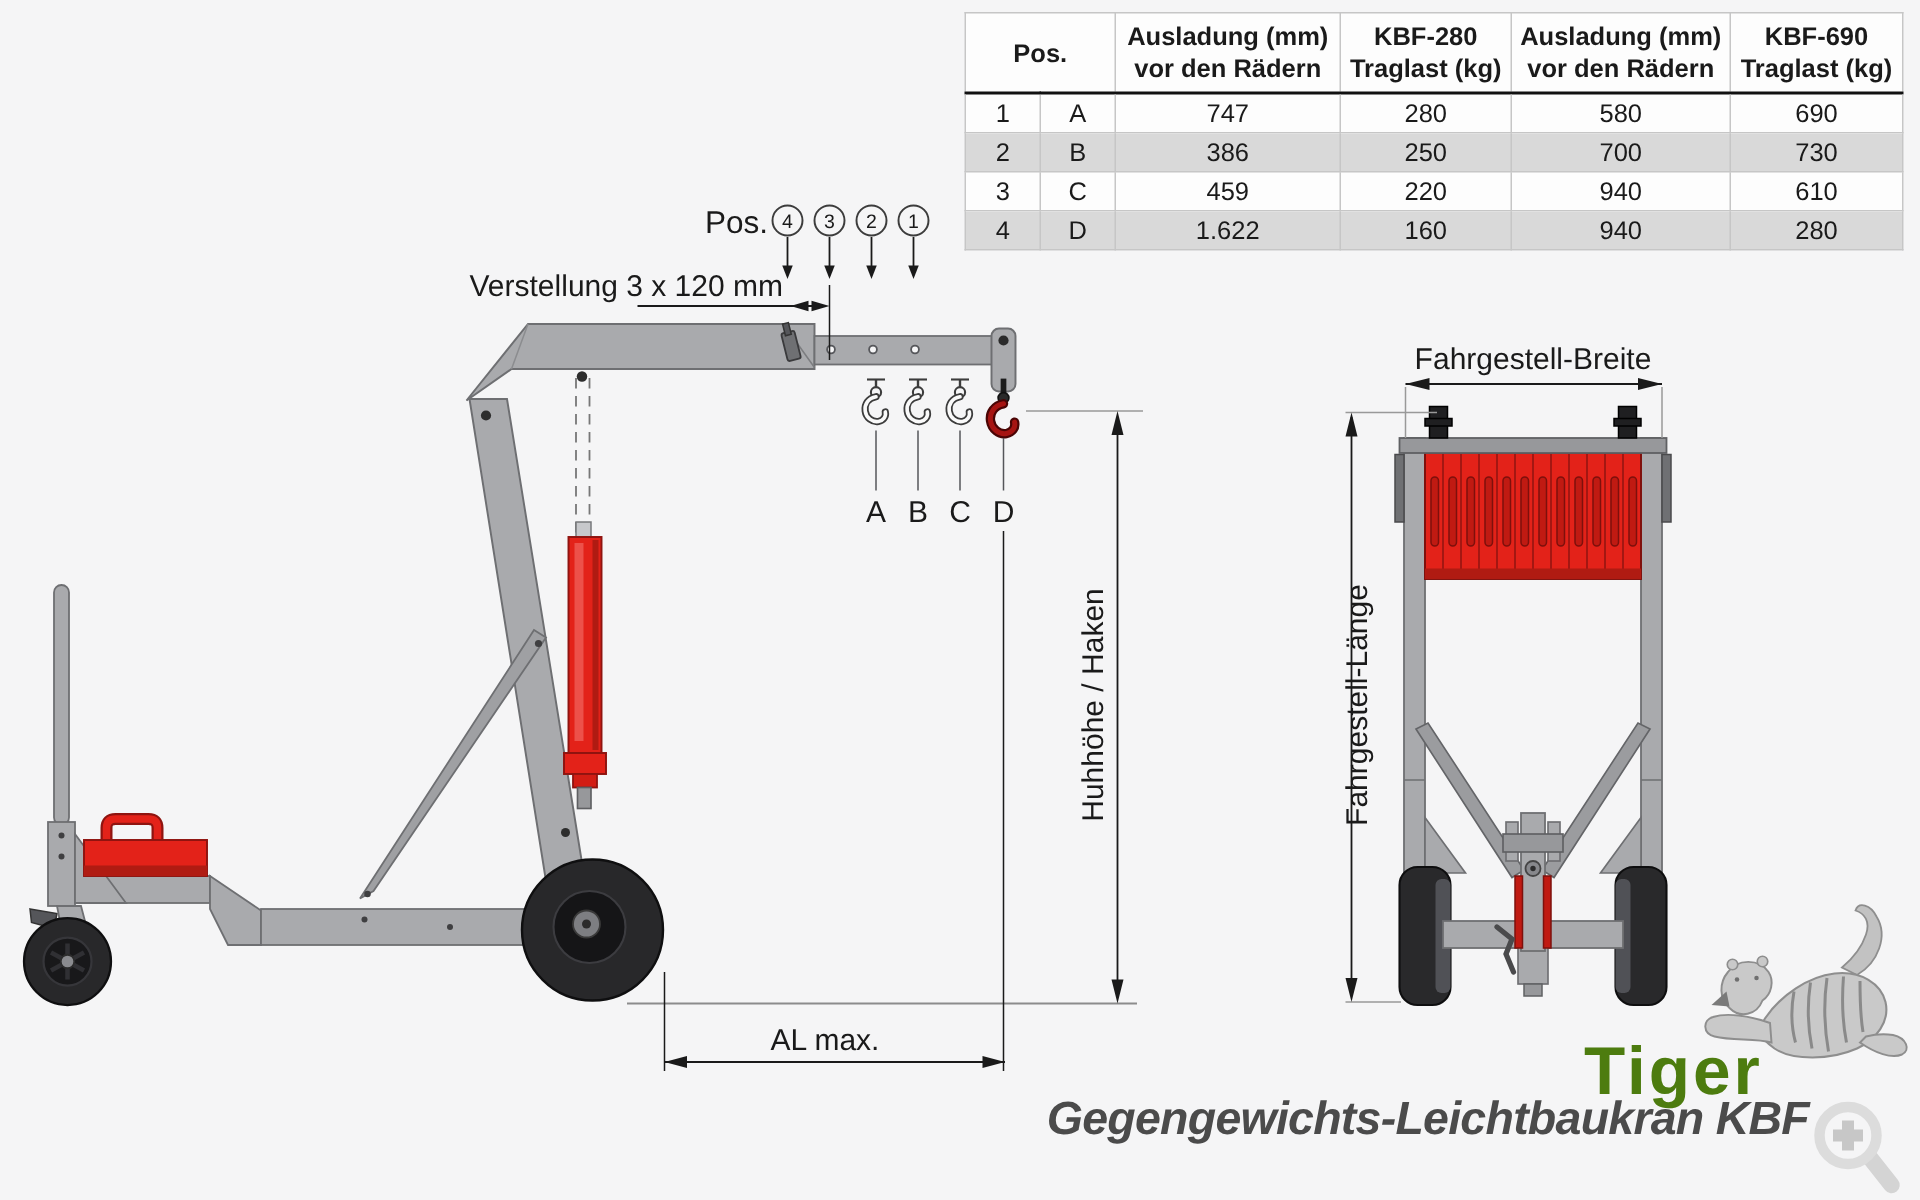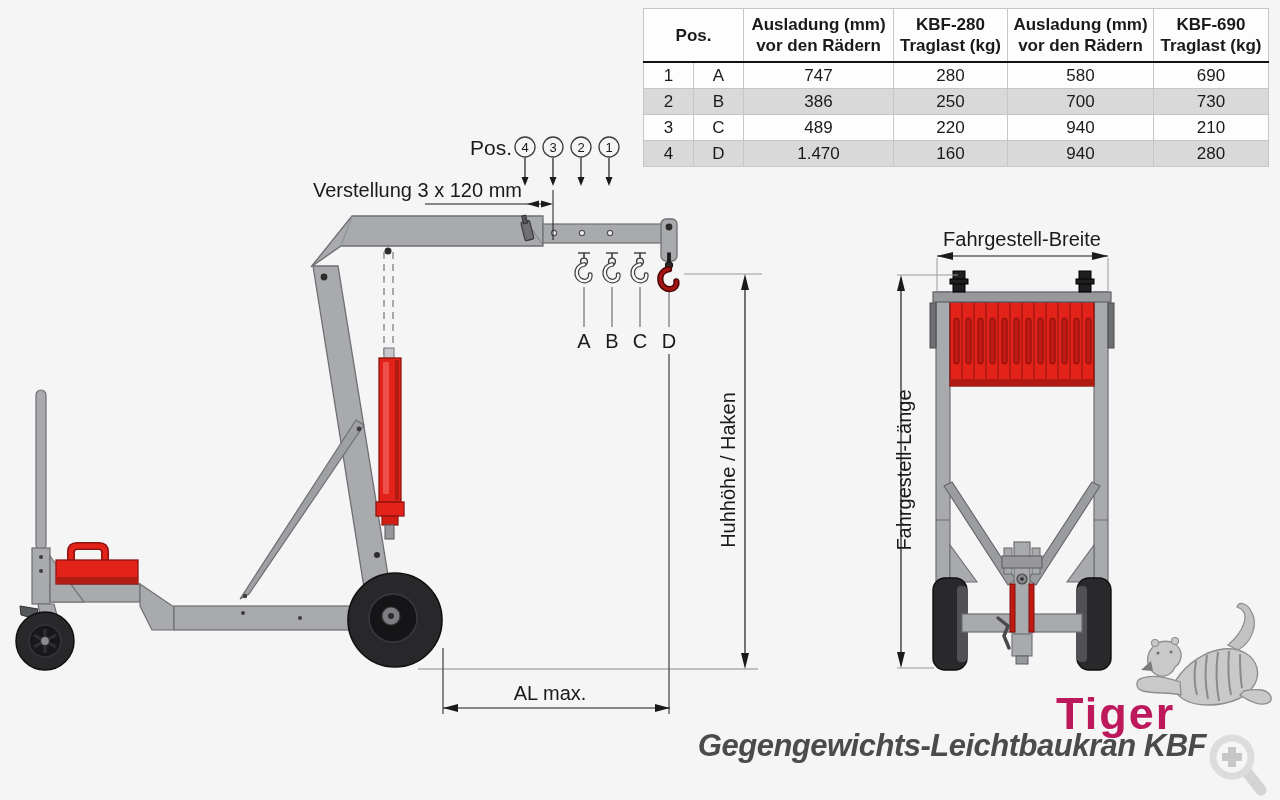--- a/index.html
+++ b/index.html
@@ -32,21 +32,21 @@
   table.load tbody td{height:25px;font-weight:normal;}
   table.load tbody tr.alt{background:#d9d9d9;}
   
   .page-title{
     position:absolute;left:640px;top:728px;width:566px;
     text-align:right;font-size:31px;font-style:italic;font-weight:bold;
     color:#4b4b4b;letter-spacing:-0.5px;
   }
   .brand-word{
     position:absolute;left:1056px;top:688px;width:150px;
-    font-size:45px;font-weight:bold;color:#be185d;letter-spacing:2px;
+    font-size:45px;font-weight:bold;color:#4d7c0f;letter-spacing:2px;
     font-style:normal;
   }
   svg{position:absolute;left:0;top:0;}
   
   text{font-family:"Liberation Sans",sans-serif;fill:#1a1a1a;}
   .dimtxt{font-size:20px;}
   .postxt{font-size:21px;}
   .circnum{font-size:13px;}
   .hooklbl{font-size:20px;}
 </style>
@@ -405,29 +405,29 @@
       <td>2</td>
       <td>B</td>
       <td>386</td>
       <td>250</td>
       <td>700</td>
       <td>730</td>
     </tr>
     <tr>
       <td>3</td>
       <td>C</td>
-      <td>489</td>
+      <td>459</td>
       <td>220</td>
       <td>940</td>
-      <td>210</td>
+      <td>610</td>
     </tr>
     <tr class="alt">
       <td>4</td>
       <td>D</td>
-      <td>1.470</td>
+      <td>1.622</td>
       <td>160</td>
       <td>940</td>
       <td>280</td>
     </tr>
   </tbody>
 </table>
 
 <div class="brand-word">Tiger</div>
 <div class="page-title">Gegengewichts-Leichtbaukran KBF</div>
 

